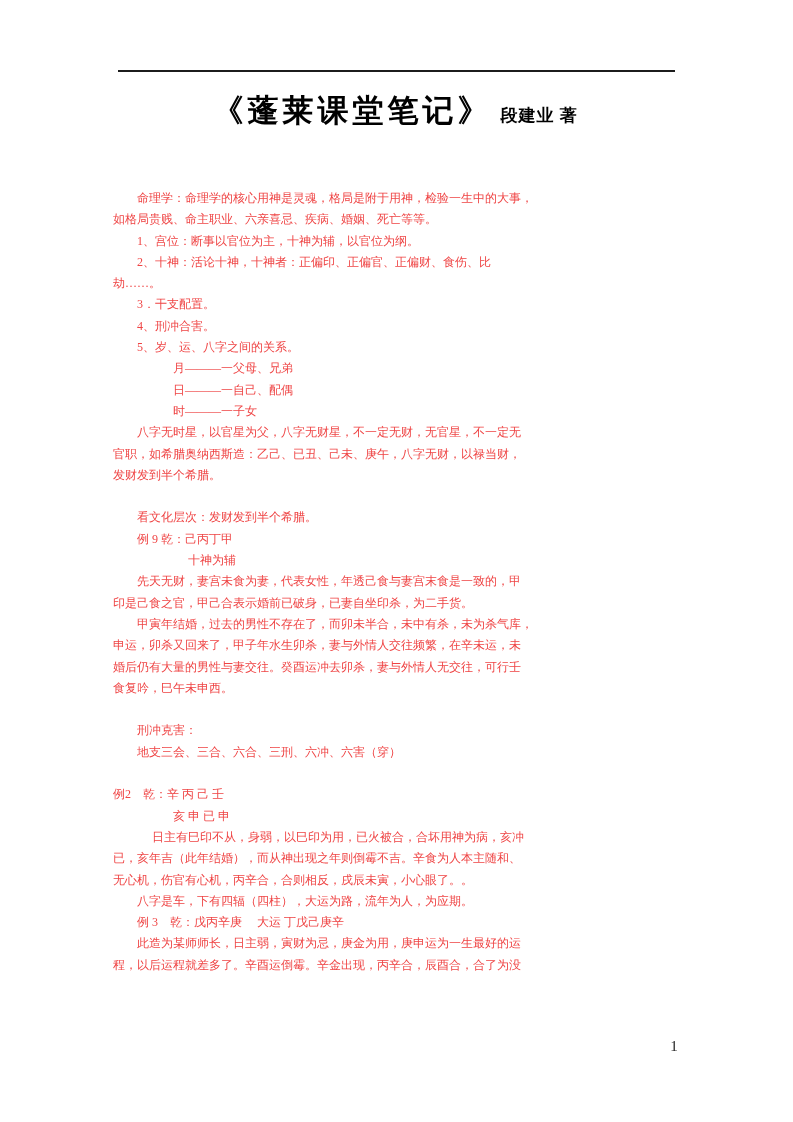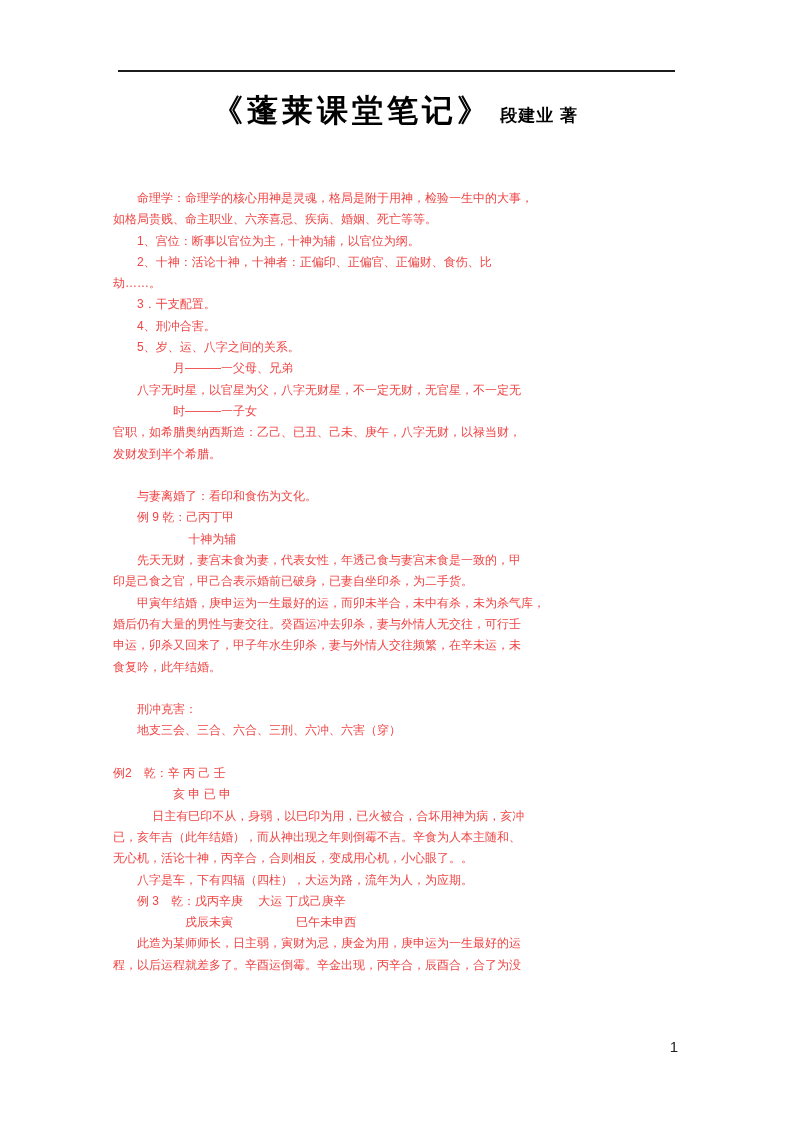--- a/index.html
+++ b/index.html
@@ -6,21 +6,21 @@
     margin: 0;
     padding: 0;
     background: #ffffff;
   }
   .page {
     position: relative;
     width: 726px;
     height: 1122px;
     background: #ffffff;
     overflow: hidden;
-    font-family: Liberation Sans, sans-serif;
+    font-family: Liberation Serif, serif;
     color: #1a1a1a;
   }
   .top-rule {
     position: absolute;
     left: 118px;
     top: 70px;
     width: 557px;
     height: 0;
     border-top: 2px solid #1c1c1c;
   }
@@ -83,45 +83,45 @@
   <div class="doc-body" id="doc-body">
       <div class="text-line">　　命理学：命理学的核心用神是灵魂，格局是附于用神，检验一生中的大事，</div>
       <div class="text-line">如格局贵贱、命主职业、六亲喜忌、疾病、婚姻、死亡等等。</div>
       <div class="text-line">　　1、宫位：断事以官位为主，十神为辅，以官位为纲。</div>
       <div class="text-line">　　2、十神：活论十神，十神者：正偏印、正偏官、正偏财、食伤、比</div>
       <div class="text-line">劫……。</div>
       <div class="text-line">　　3．干支配置。</div>
       <div class="text-line">　　4、刑冲合害。</div>
       <div class="text-line">　　5、岁、运、八字之间的关系。</div>
       <div class="text-line">　　　　　月———一父母、兄弟</div>
+      <div class="text-line">　　　　　日———一自己、配偶</div>
+      <div class="text-line">　　　　　时———一子女</div>
       <div class="text-line">　　八字无时星，以官星为父，八字无财星，不一定无财，无官星，不一定无</div>
-      <div class="text-line">　　　　　时———一子女</div>
       <div class="text-line">官职，如希腊奥纳西斯造：乙己、已丑、己未、庚午，八字无财，以禄当财，</div>
       <div class="text-line">发财发到半个希腊。</div>
       <div class="text-line">&nbsp;</div>
-      <div class="text-line">　　与妻离婚了：看印和食伤为文化。</div>
+      <div class="text-line">　　看文化层次：发财发到半个希腊。</div>
       <div class="text-line">　　例 9 乾：己丙丁甲</div>
       <div class="text-line">　　　　　　 十神为辅</div>
       <div class="text-line">　　先天无财，妻宫未食为妻，代表女性，年透己食与妻宫末食是一致的，甲</div>
       <div class="text-line">印是己食之官，甲己合表示婚前已破身，已妻自坐印杀，为二手货。</div>
-      <div class="text-line">　　甲寅年结婚，庚申运为一生最好的运，而卯未半合，未中有杀，未为杀气库，</div>
+      <div class="text-line">　　甲寅年结婚，过去的男性不存在了，而卯未半合，未中有杀，未为杀气库，</div>
+      <div class="text-line">申运，卯杀又回来了，甲子年水生卯杀，妻与外情人交往频繁，在辛未运，未</div>
       <div class="text-line">婚后仍有大量的男性与妻交往。癸酉运冲去卯杀，妻与外情人无交往，可行壬</div>
-      <div class="text-line">申运，卯杀又回来了，甲子年水生卯杀，妻与外情人交往频繁，在辛未运，未</div>
-      <div class="text-line">食复吟，此年结婚。</div>
+      <div class="text-line">食复吟，巳午未申西。</div>
       <div class="text-line">&nbsp;</div>
       <div class="text-line">　　刑冲克害：</div>
       <div class="text-line">　　地支三会、三合、六合、三刑、六冲、六害（穿）</div>
       <div class="text-line">&nbsp;</div>
       <div class="text-line">例2　乾：辛 丙 己 壬</div>
       <div class="text-line">　　　　　亥 申 已 申</div>
       <div class="text-line">　　　 日主有巳印不从，身弱，以巳印为用，已火被合，合坏用神为病，亥冲</div>
       <div class="text-line">已，亥年吉（此年结婚），而从神出现之年则倒霉不吉。辛食为人本主随和、</div>
-      <div class="text-line">无心机，活论十神，丙辛合，合则相反，变成用心机，小心眼了。。</div>
+      <div class="text-line">无心机，伤官有心机，丙辛合，合则相反，戌辰未寅，小心眼了。。</div>
       <div class="text-line">　　八字是车，下有四辐（四柱），大运为路，流年为人，为应期。</div>
       <div class="text-line">　　例 3　乾：戊丙辛庚　 大运 丁戊己庚辛</div>
-      <div class="text-line">　　　　　　戌辰未寅　　　　　 巳午未申西</div>
       <div class="text-line">　　此造为某师师长，日主弱，寅财为忌，庚金为用，庚申运为一生最好的运</div>
       <div class="text-line">程，以后运程就差多了。辛酉运倒霉。辛金出现，丙辛合，辰酉合，合了为没</div>
     </div>
 
   <div class="page-number">1</div>
 
 </div>
 
 </body></html>

